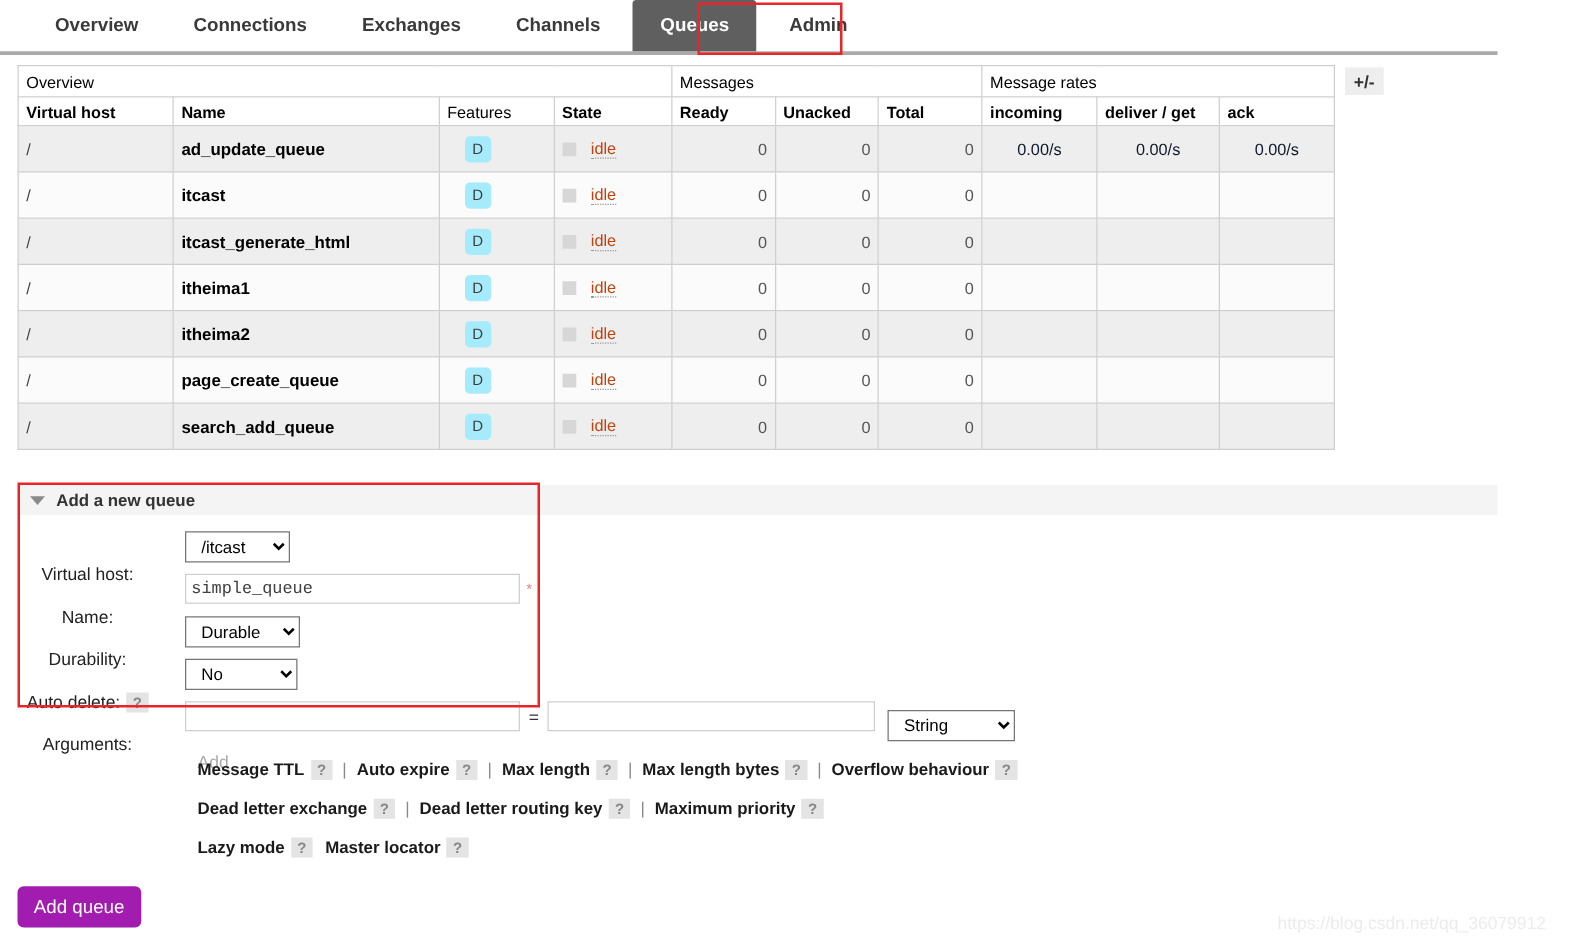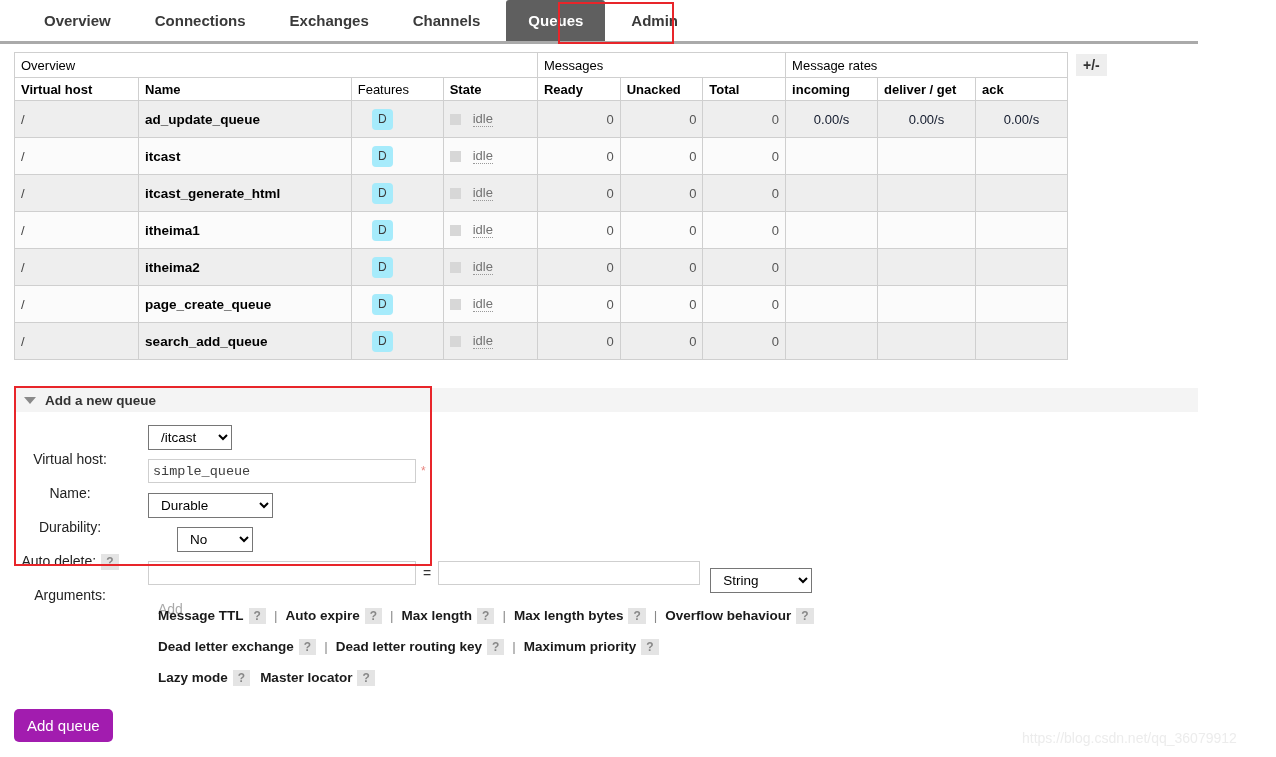--- a/index.html
+++ b/index.html
@@ -89,21 +89,21 @@
     text-align: center;
     font-size: 12px;
     margin-left: 14px;
   }
   .state-wrap { display: flex; align-items: center; gap: 12px; }
   .state-sq {
     width: 11px; height: 11px; background: #d7d7d7;
     display: inline-block; flex: 0 0 auto;
   }
   .state-txt {
-    color: #737373; font-size: 13px;
+    color: #c2410c; font-size: 13px;
     border-bottom: 1px dotted #999;
   }
 
   .plusminus {
     position: absolute; left: 1076px; top: 54px;
     background: #eeeeee; color: #333;
     font-size: 14px; font-weight: bold;
     padding: 3px 7px;
     cursor: pointer;
   }
@@ -150,22 +150,22 @@
   select.ui {
     font-family: "Liberation Sans", sans-serif;
     font-size: 13.5px;
     border: 1px solid #767676;
     background: #ffffff;
     height: 25px;
     padding: 1px 8px;
     color: #000;
   }
   select.vhost-sel { width: 84px; }
-  select.dur-sel { width: 125px; }
-  select.ad-sel { width: 76px; margin-left: 29px; }
+  select.dur-sel { width: 92px; }
+  select.ad-sel { width: 90px; }
   select.type-sel { width: 102px; margin-top: 14px; }
   input.ui {
     border: 1px solid #cfcfcf;
     background: #ffffff;
     height: 24px;
     font-size: 13.5px;
     padding: 1px 4px;
     color: #404040;
   }
   input.name-inp {

